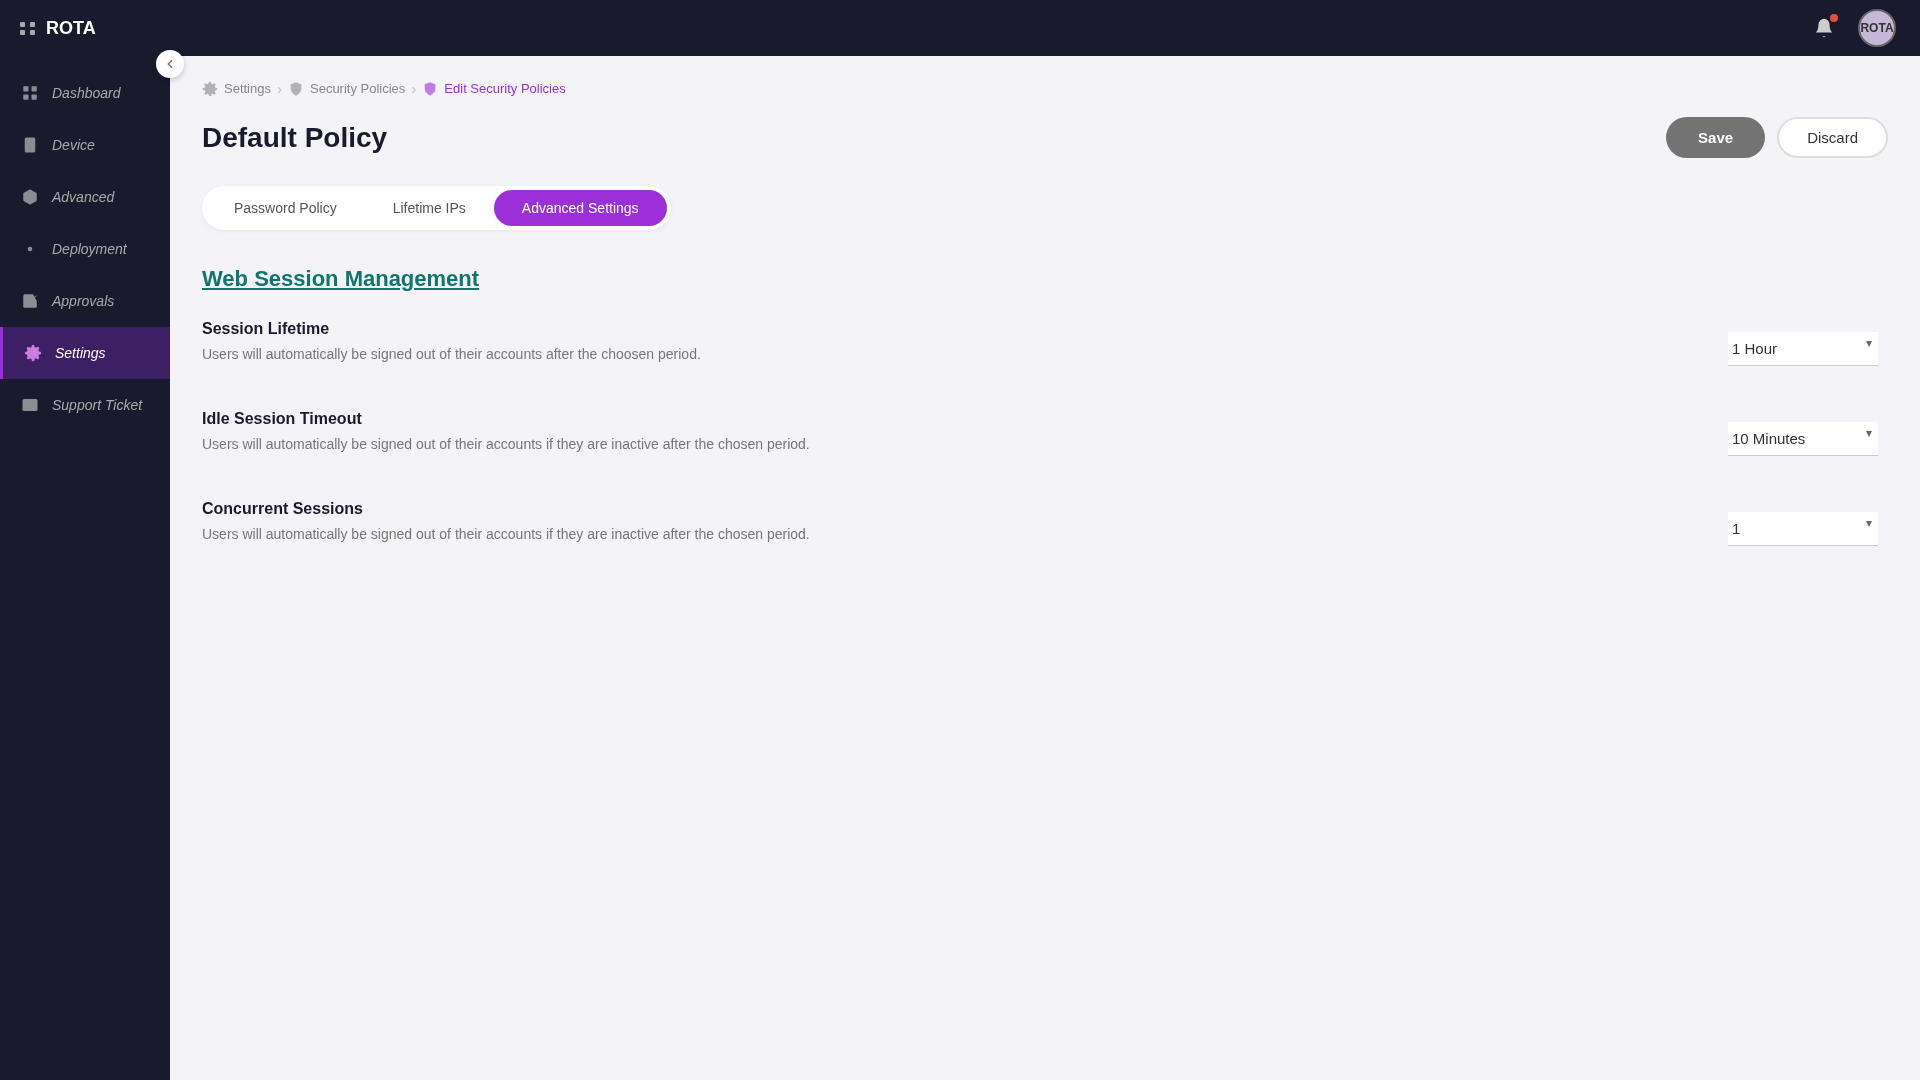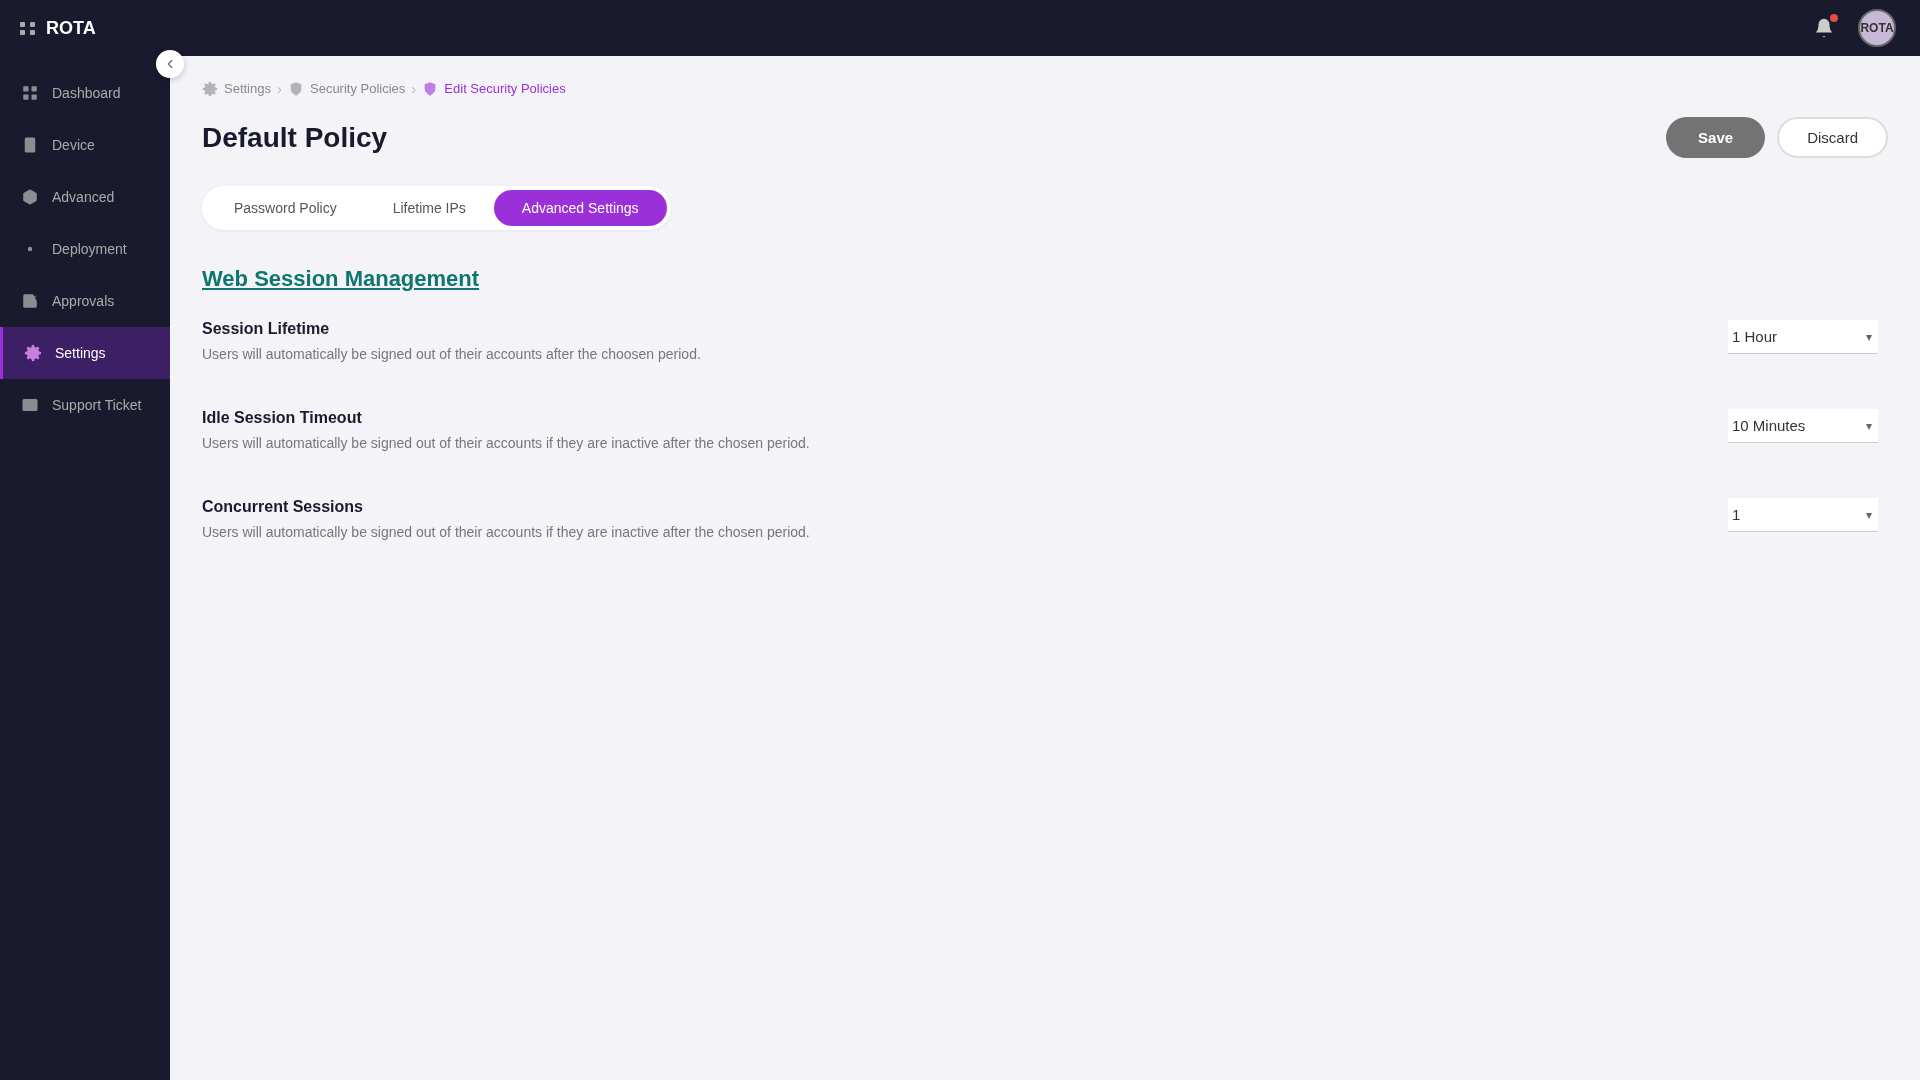--- a/index.html
+++ b/index.html
@@ -35,20 +35,21 @@
       width: 5px; height: 5px;
       background: #aaa;
       border-radius: 1px;
       display: block;
     }
     .sidebar-nav {
       display: flex;
       flex-direction: column;
       flex: 1;
       padding-top: 10px;
+      font-style: italic;
     }
     .nav-item {
       display: flex;
       align-items: center;
       gap: 12px;
       padding: 16px 20px;
       color: #aaa;
       cursor: pointer;
       font-size: 14px;
       transition: background 0.2s;
@@ -247,20 +248,21 @@
       -webkit-appearance: none;
       background: white;
       border: none;
       border-bottom: 1px solid #ccc;
       padding: 8px 32px 8px 4px;
       font-size: 15px;
       color: #333;
       cursor: pointer;
       width: 100%;
       outline: none;
+      margin-top: 12px;
     }
     .select-arrow {
       position: absolute;
       right: 6px; top: 50%;
       transform: translateY(-50%);
       pointer-events: none;
       color: #666;
       font-size: 12px;
     }
   </style>

